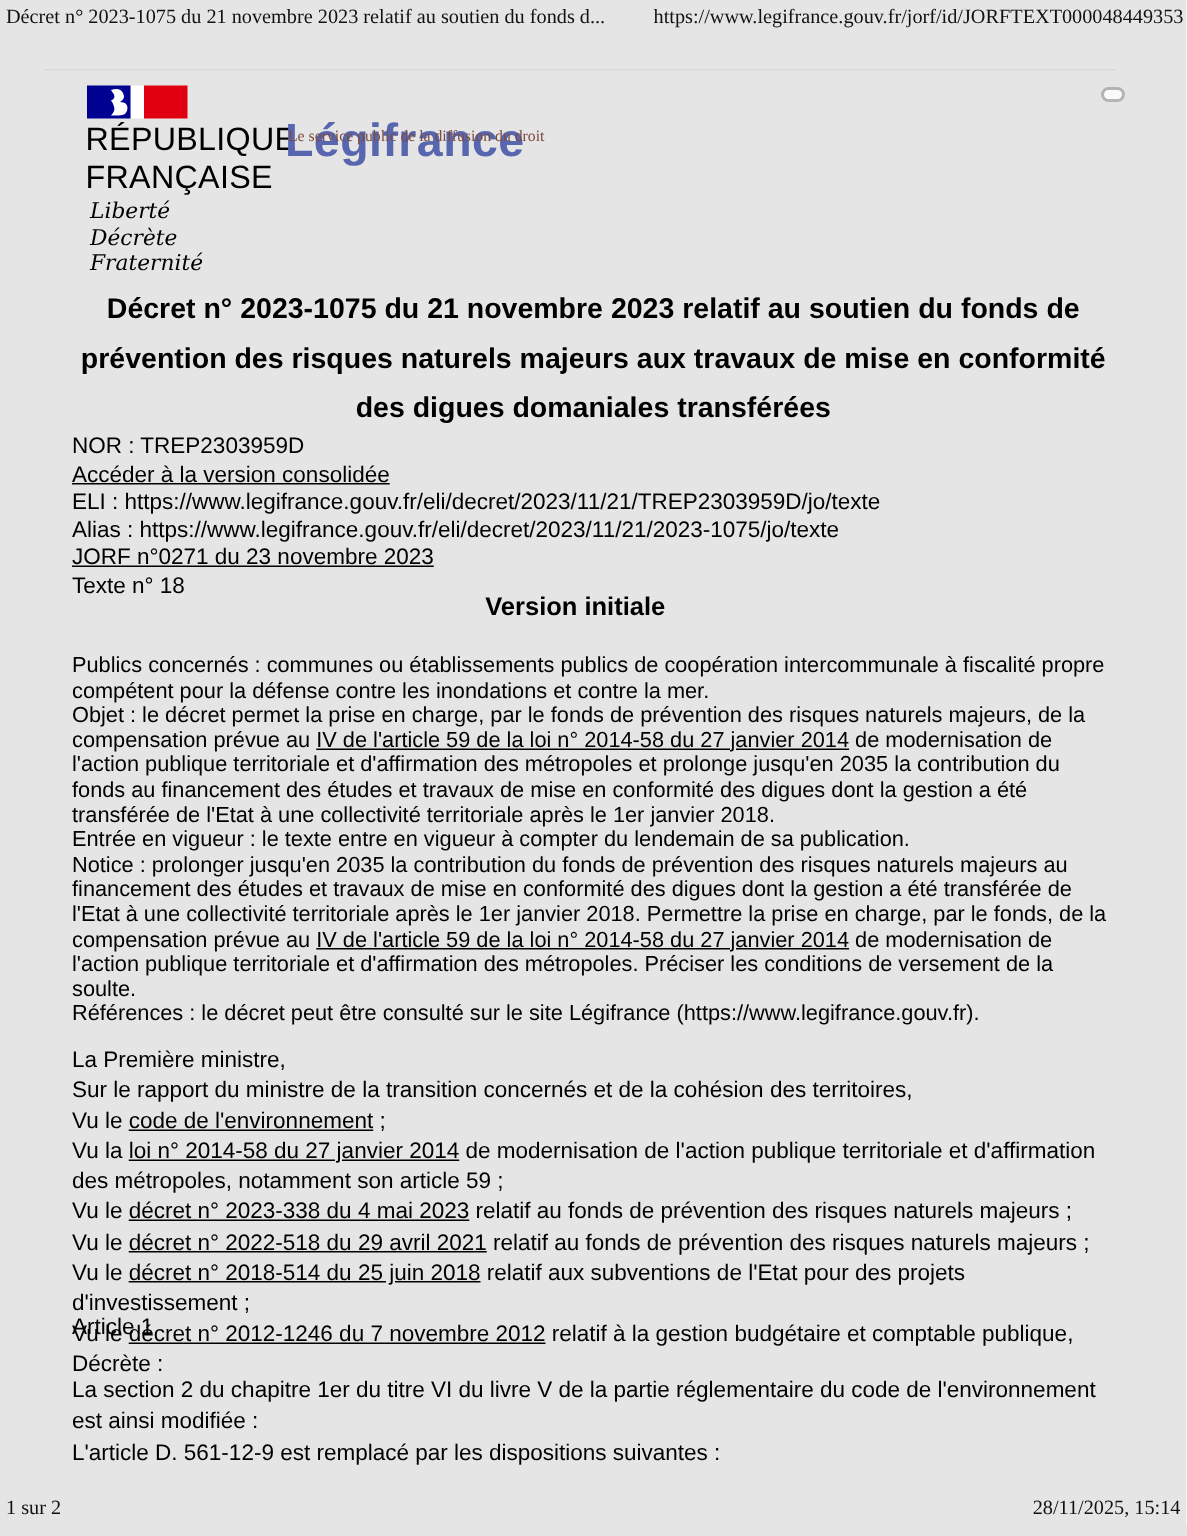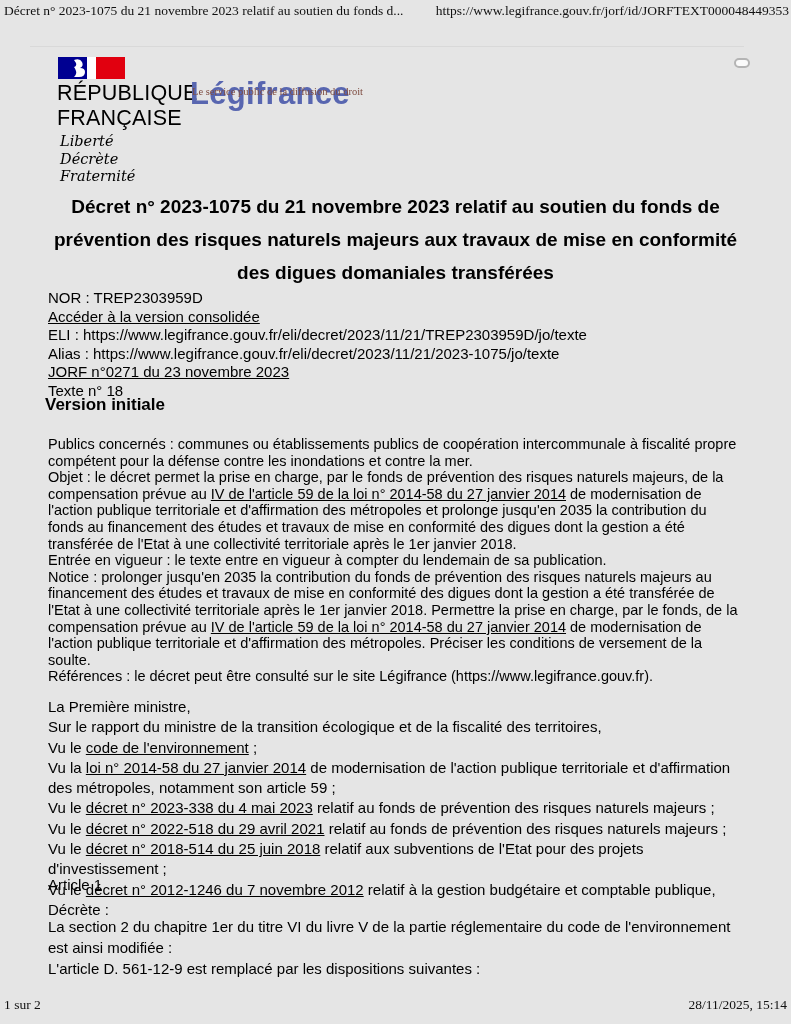--- a/index.html
+++ b/index.html
@@ -26,21 +26,21 @@
     color:var(--site-blue);letter-spacing:0.3px;margin-top:26px;}
   .site-tagline{position:absolute;top:86px;left:192px;font-family:"Liberation Serif",serif;
     font-size:10.5px;color:var(--tagline-red);}
 
   .doc-title{position:absolute;top:190px;left:45px;width:701px;text-align:center;
     font-weight:bold;font-size:19px;line-height:33px;}
 
   .meta{position:absolute;top:289px;left:48px;width:700px;font-size:15px;}
   .meta p{margin:0;line-height:18.6px;}
 
-  .version{position:absolute;top:395px;left:45px;width:701px;
+  .version{position:absolute;top:395px;left:33px;width:701px;text-align:center;
     font-weight:bold;font-size:17px;}
 
   .summary{position:absolute;top:436px;left:48px;width:694px;font-size:14.5px;}
   .summary p{margin:0;line-height:16.6px;}
 
   .preamble{position:absolute;top:697px;left:48px;width:700px;font-size:15px;}
   .preamble p{margin:0;line-height:20.3px;}
 
   .article-heading{position:absolute;top:876px;left:48px;font-size:15px;}
 
@@ -105,21 +105,21 @@
   <div class="summary">
       <p><span>Publics concernés : communes ou établissements publics de coopération intercommunale à fiscalité propre compétent pour la défense contre les inondations et contre la mer.</span></p>
       <p><span>Objet : le décret permet la prise en charge, par le fonds de prévention des risques naturels majeurs, de la compensation prévue au </span><span class="link">IV de l'article 59 de la loi n° 2014-58 du 27 janvier 2014</span><span> de modernisation de l'action publique territoriale et d'affirmation des métropoles et prolonge jusqu'en 2035 la contribution du fonds au financement des études et travaux de mise en conformité des digues dont la gestion a été transférée de l'Etat à une collectivité territoriale après le 1er janvier 2018.</span></p>
       <p><span>Entrée en vigueur : le texte entre en vigueur à compter du lendemain de sa publication.</span></p>
       <p><span>Notice : prolonger jusqu'en 2035 la contribution du fonds de prévention des risques naturels majeurs au financement des études et travaux de mise en conformité des digues dont la gestion a été transférée de l'Etat à une collectivité territoriale après le 1er janvier 2018. Permettre la prise en charge, par le fonds, de la compensation prévue au </span><span class="link">IV de l'article 59 de la loi n° 2014-58 du 27 janvier 2014</span><span> de modernisation de l'action publique territoriale et d'affirmation des métropoles. Préciser les conditions de versement de la soulte.</span></p>
       <p><span>Références : le décret peut être consulté sur le site Légifrance (https://www.legifrance.gouv.fr).</span></p>
     </div>
 
   <div class="preamble">
       <p><span>La Première ministre,</span></p>
-      <p><span>Sur le rapport du ministre de la transition écologique et de la fiscalité des territoires,</span></p>
+      <p><span>Sur le rapport du ministre de la transition concernés et de la cohésion des territoires,</span></p>
       <p><span>Vu le </span><span class="link">code de l'environnement</span><span> ;</span></p>
       <p><span>Vu la </span><span class="link">loi n° 2014-58 du 27 janvier 2014</span><span> de modernisation de l'action publique territoriale et d'affirmation des métropoles, notamment son article 59 ;</span></p>
       <p><span>Vu le </span><span class="link">décret n° 2023-338 du 4 mai 2023</span><span> relatif au fonds de prévention des risques naturels majeurs ;</span></p>
       <p><span>Vu le </span><span class="link">décret n° 2022-518 du 29 avril 2021</span><span> relatif au fonds de prévention des risques naturels majeurs ;</span></p>
       <p><span>Vu le </span><span class="link">décret n° 2018-514 du 25 juin 2018</span><span> relatif aux subventions de l'Etat pour des projets d'investissement ;</span></p>
       <p><span>Vu le </span><span class="link">décret n° 2012-1246 du 7 novembre 2012</span><span> relatif à la gestion budgétaire et comptable publique,</span></p>
       <p><span>Décrète :</span></p>
     </div>
 
   <div class="article-heading">Article 1</div>

